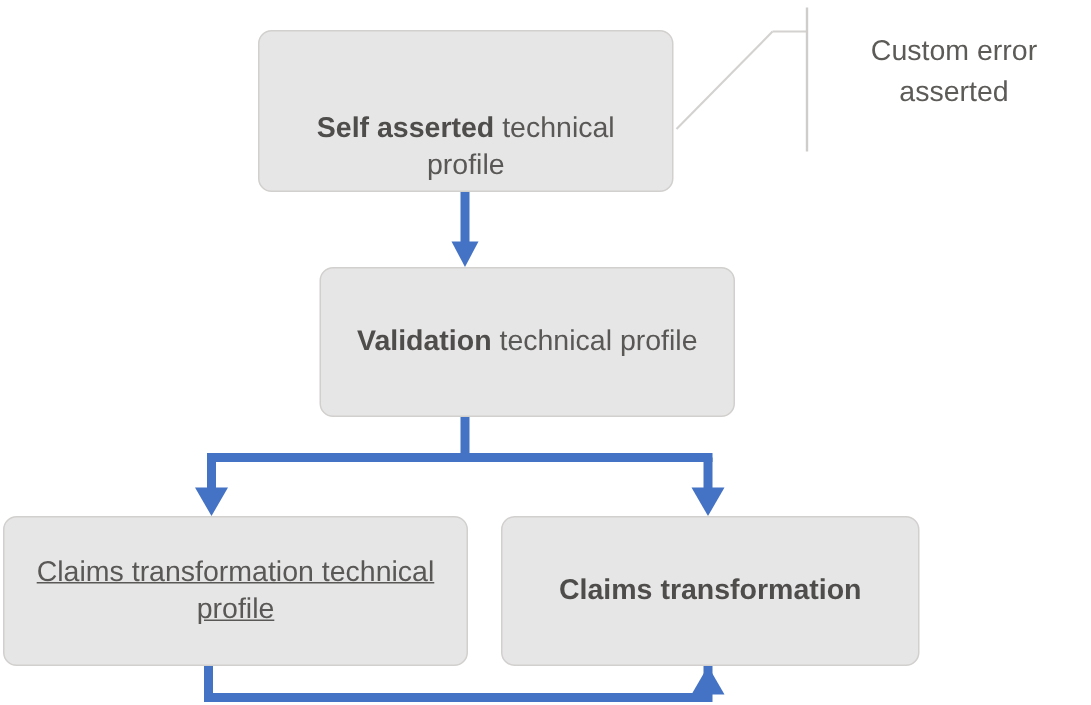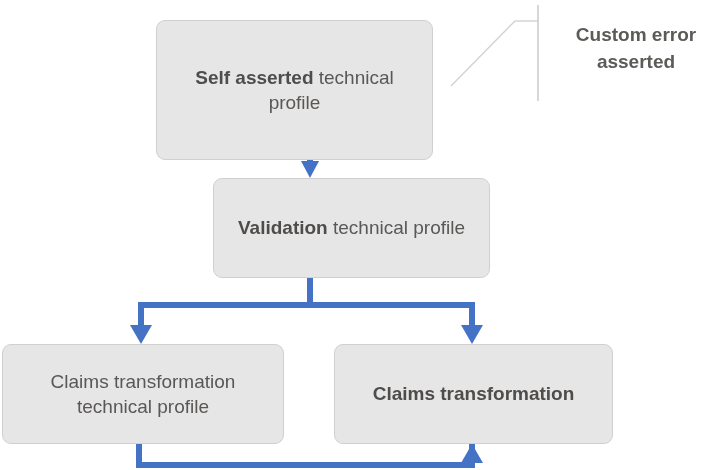--- a/index.html
+++ b/index.html
@@ -43,55 +43,56 @@
   }
   .node .txt {
     display: block;
     width: 100%;
   }
   .node .b {
     font-weight: bold;
     color: #4f4d4b;
   }
   #node-self-asserted {
-    left: 156px;
+    left: 172px;
     top: 20px;
     width: 277px;
-    height: 140px;
+    height: 108px;
+    align-items: flex-end;
   }
   #node-validation {
     left: 172px;
     top: 178px;
     width: 277px;
     height: 100px;
     margin-left: 41px;
   }
   #node-claims-tp {
     left: 2px;
     top: 344px;
-    width: 282px;
+    width: 310px;
     height: 100px;
+    text-decoration: underline;
   }
   #node-claims-transformation {
     left: 334px;
     top: 344px;
     width: 279px;
     height: 100px;
   }
   .callout-label {
     position: absolute;
     left: 556px;
     top: 22px;
     width: 160px;
     text-align: center;
     color: #5d5b58;
     font-size: 19px;
     line-height: 1.42;
     z-index: 2;
-    font-weight: bold;
   }
 </style>
 </head>
 <body>
 
 <div id="canvas">
 
   <svg id="connectors" viewBox="0 0 727 470" width="727" height="470" xmlns="http://www.w3.org/2000/svg">
 
     <g>

